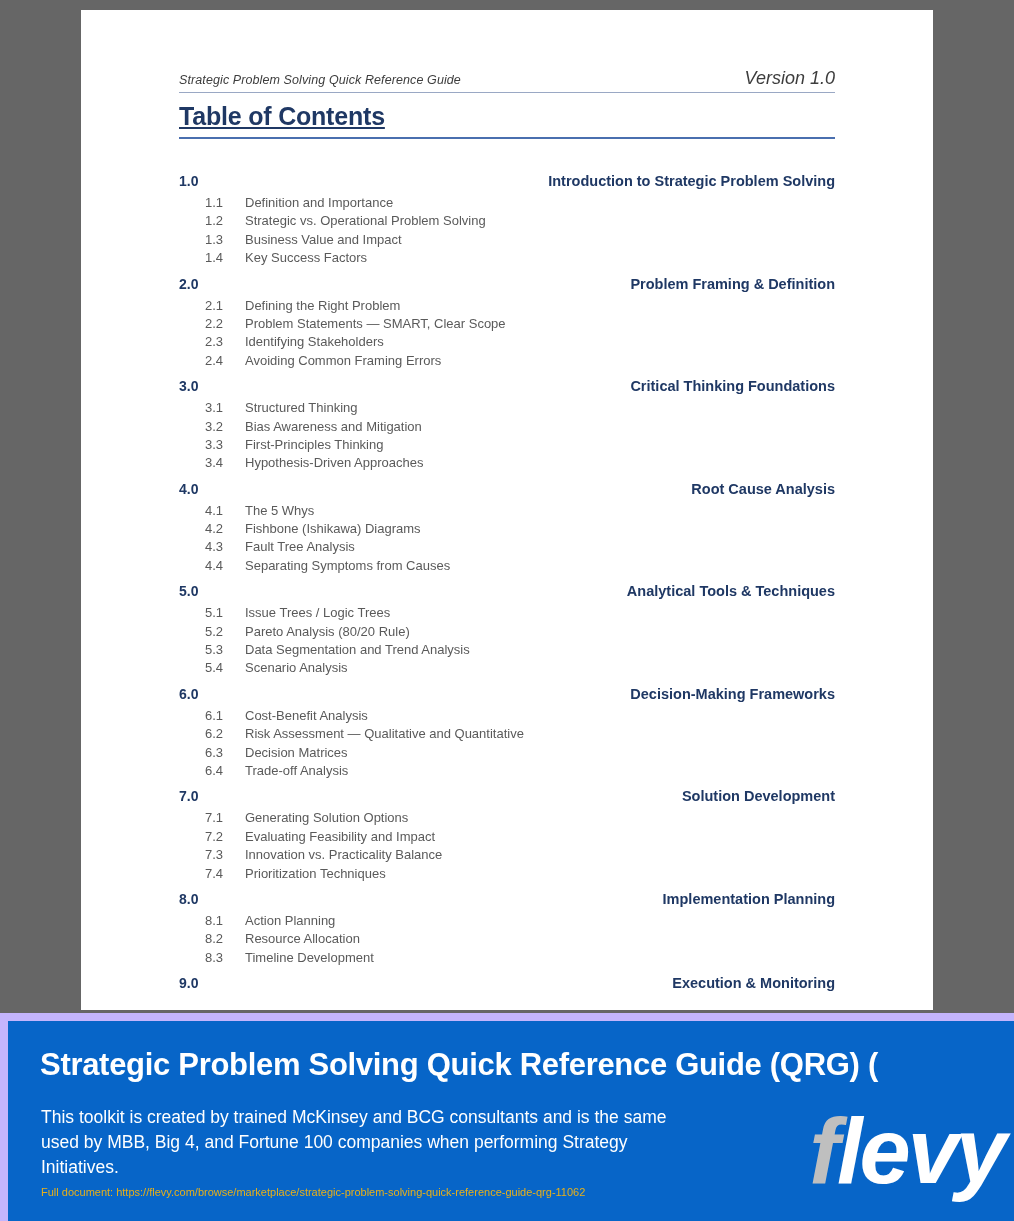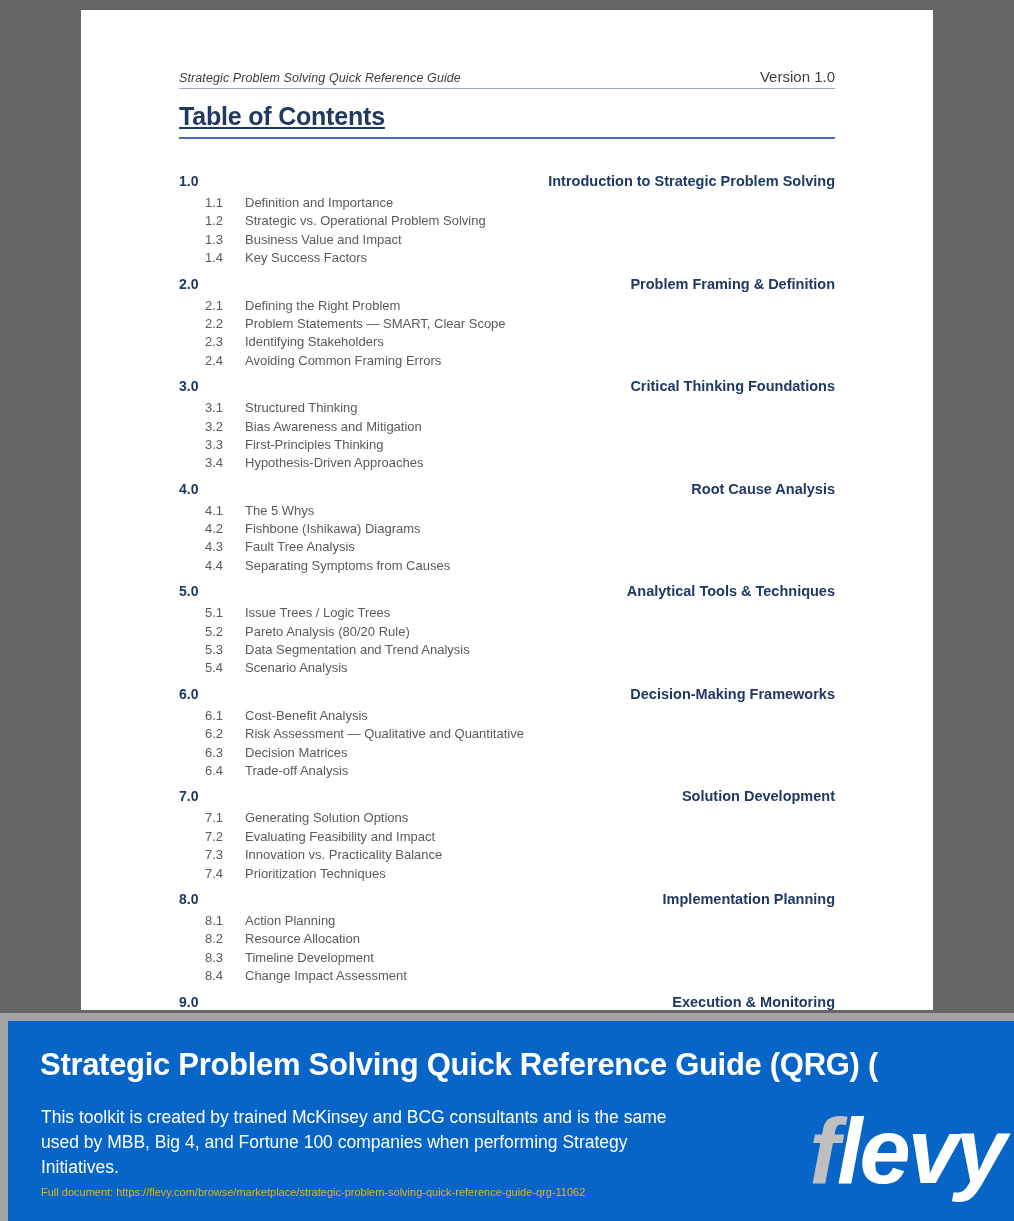--- a/index.html
+++ b/index.html
@@ -26,21 +26,21 @@
     position:absolute; top:58px; left:0; width:656px;
     display:flex; align-items:baseline; justify-content:space-between;
     border-bottom:1px solid #9aa8c4;
     padding-bottom:3px;
   }
   .doc-header-title {
     font-size:12.5px; color:#3d3d3d; font-style:italic;
     letter-spacing:0.1px; white-space:nowrap;
   }
   .doc-header-version {
-    font-size:15px; color:#3d3d3d; white-space:nowrap;
+    font-size:18px; color:#3d3d3d; font-style:italic; white-space:nowrap;
   }
 
   
   .toc-title {
     position:absolute; top:92px; left:0; width:656px;
     font-size:25px; font-weight:bold; color:#1F3864;
     letter-spacing:-0.2px;
     text-decoration:underline;
   }
   .toc-rule {
@@ -74,21 +74,21 @@
   }
   .toc-sub-label {
     font-size:13px; color:#5a5a5a; white-space:nowrap;
   }
   .sec-gap { height:7px; }
 
   
   .banner {
     position:absolute; left:0; bottom:0;
     width:1014px; height:208px;
-    background:#a3a3a3;
+    background:#c4b5fd;
     overflow:hidden;
   }
   .banner-inner {
     position:absolute; left:8px; top:8px;
     width:1006px; height:200px;
     background:#0765C8;
     overflow:hidden;
   }
   .banner-title {
     position:absolute; left:32px; top:26px;
@@ -301,24 +301,20 @@
               <span class="toc-sub-label">Action Planning</span>
             </div>
             <div class="toc-sub">
               <span class="toc-sub-num">8.2</span>
               <span class="toc-sub-label">Resource Allocation</span>
             </div>
             <div class="toc-sub">
               <span class="toc-sub-num">8.3</span>
               <span class="toc-sub-label">Timeline Development</span>
             </div>
-            <div class="toc-sub">
-              <span class="toc-sub-num">8.4</span>
-              <span class="toc-sub-label">Change Impact Assessment</span>
-            </div>
             <div class="sec-gap"></div>
           </div>
           <div class="toc-section">
             <div class="toc-section-head">
               <span class="toc-sec-num">9.0</span>
               <span class="toc-sec-title">Execution &amp; Monitoring</span>
             </div>
           </div>
         </div>
 

